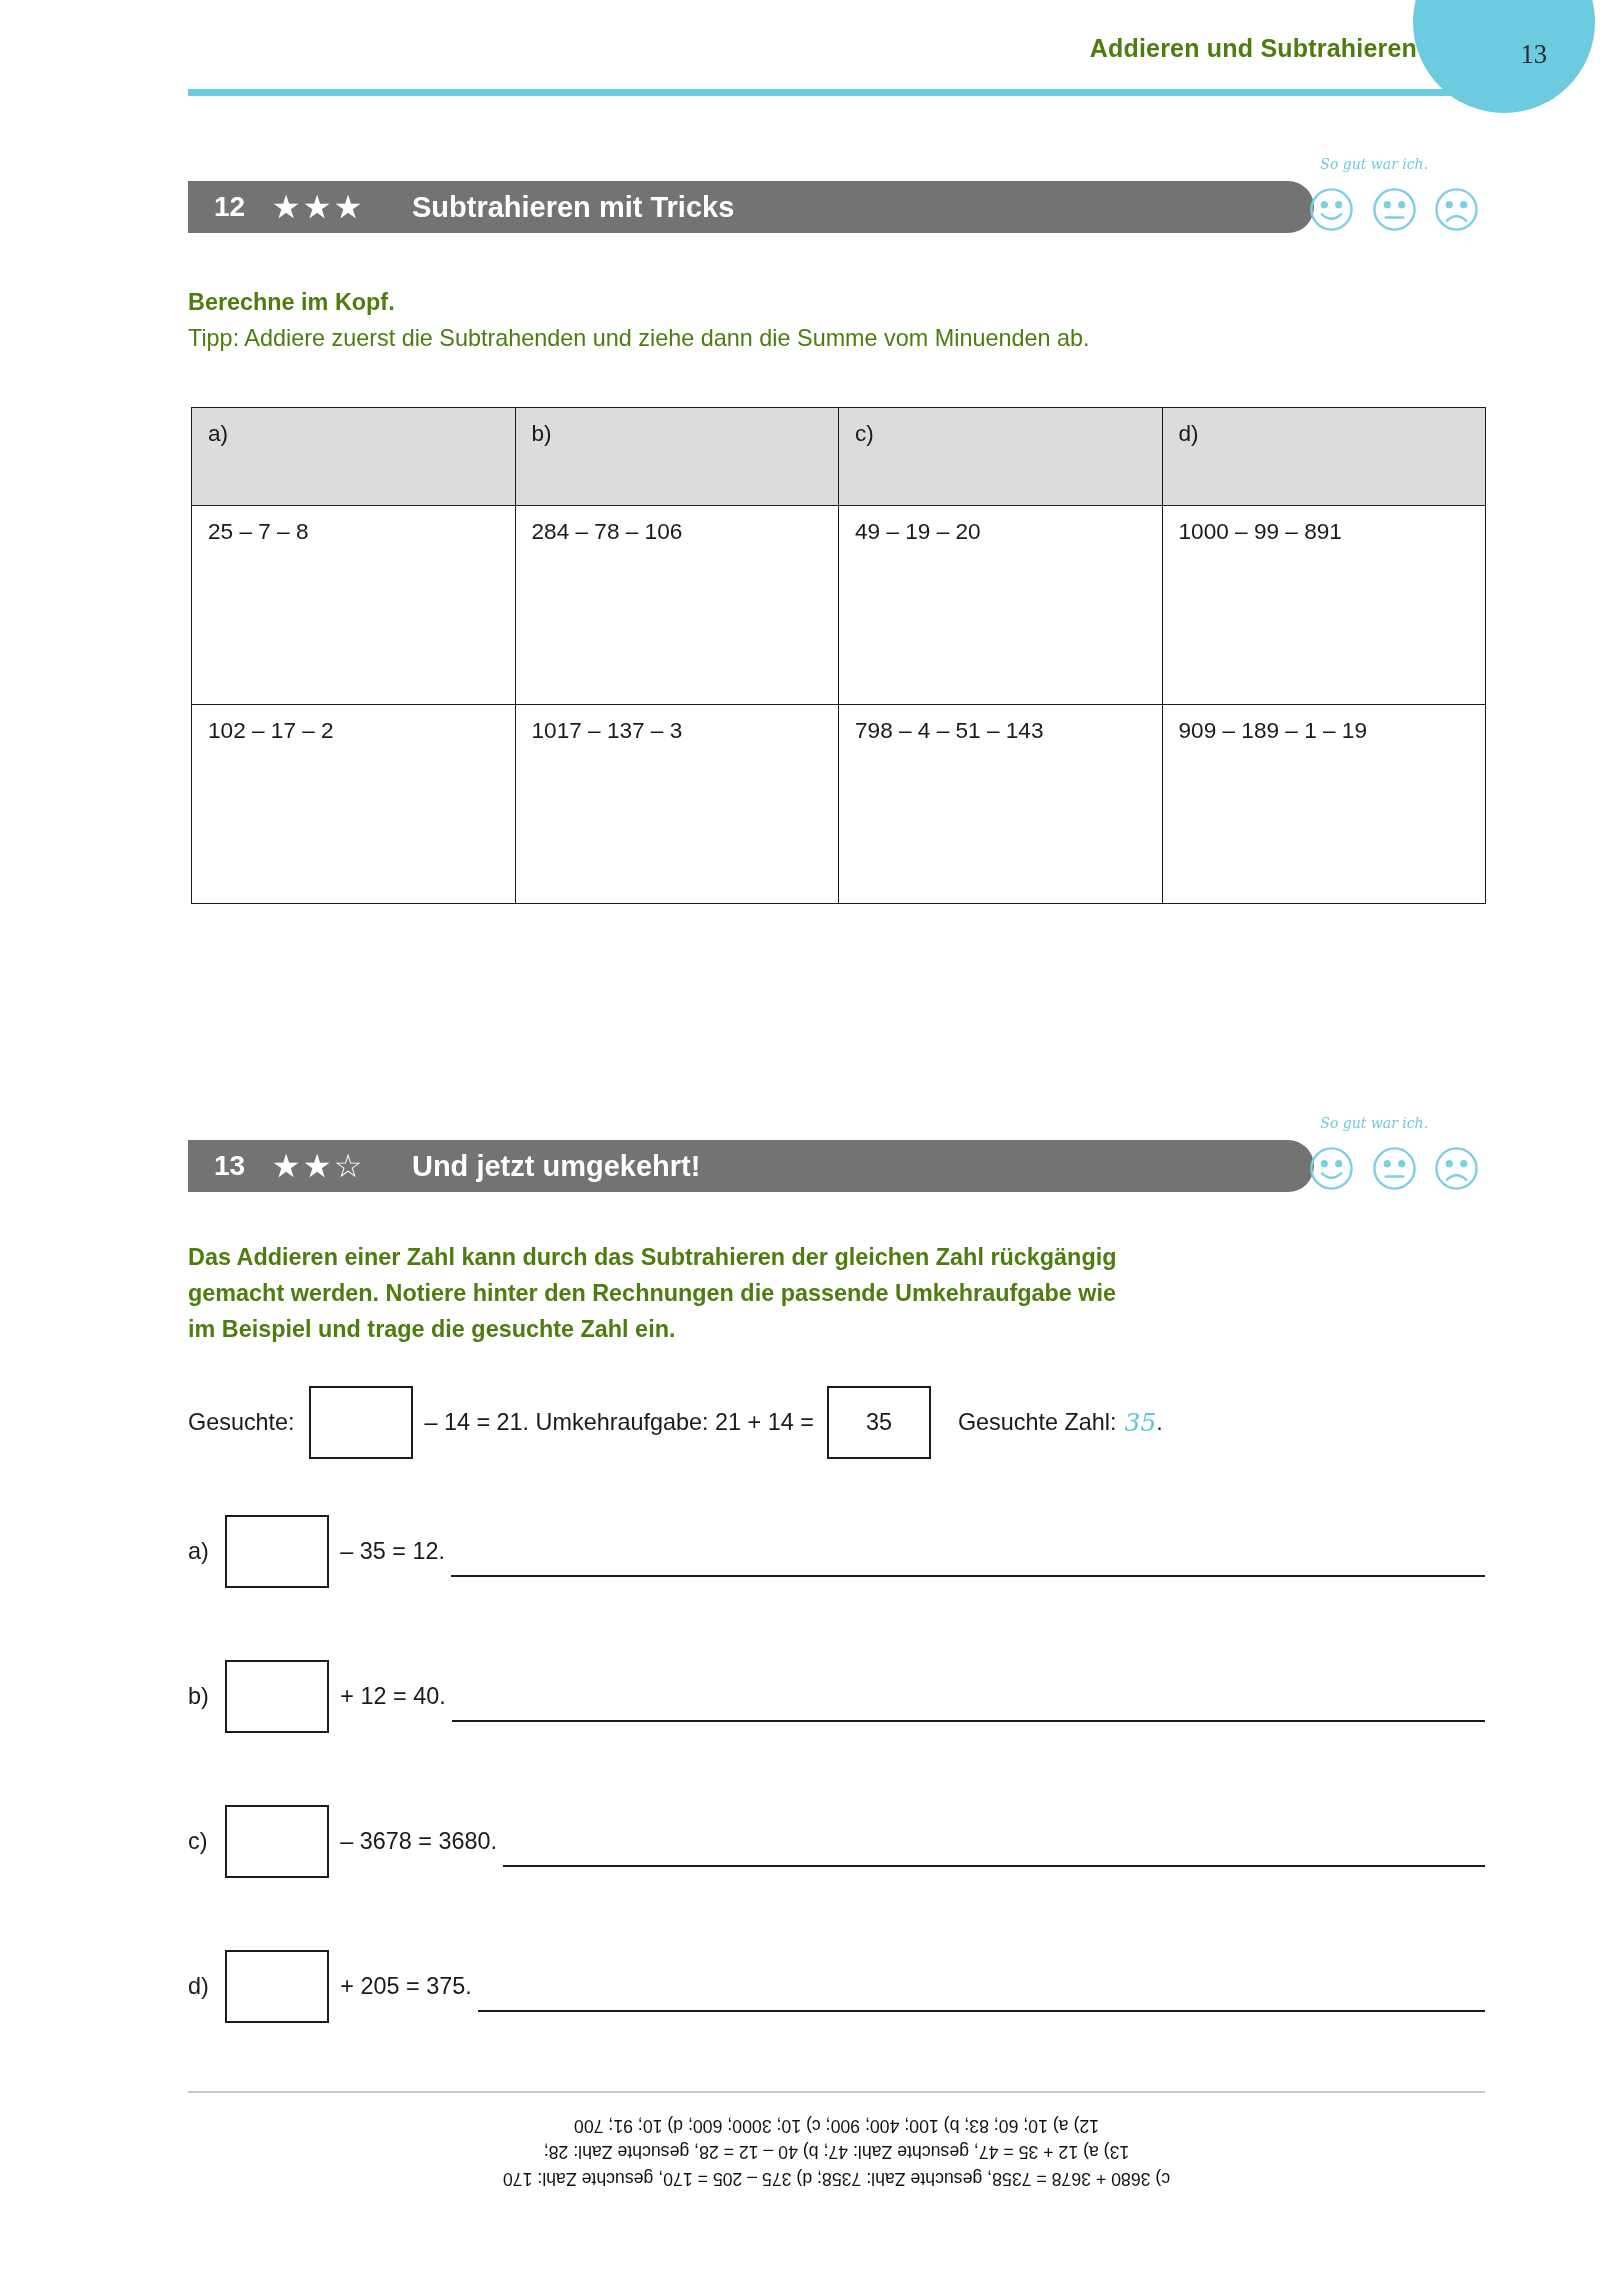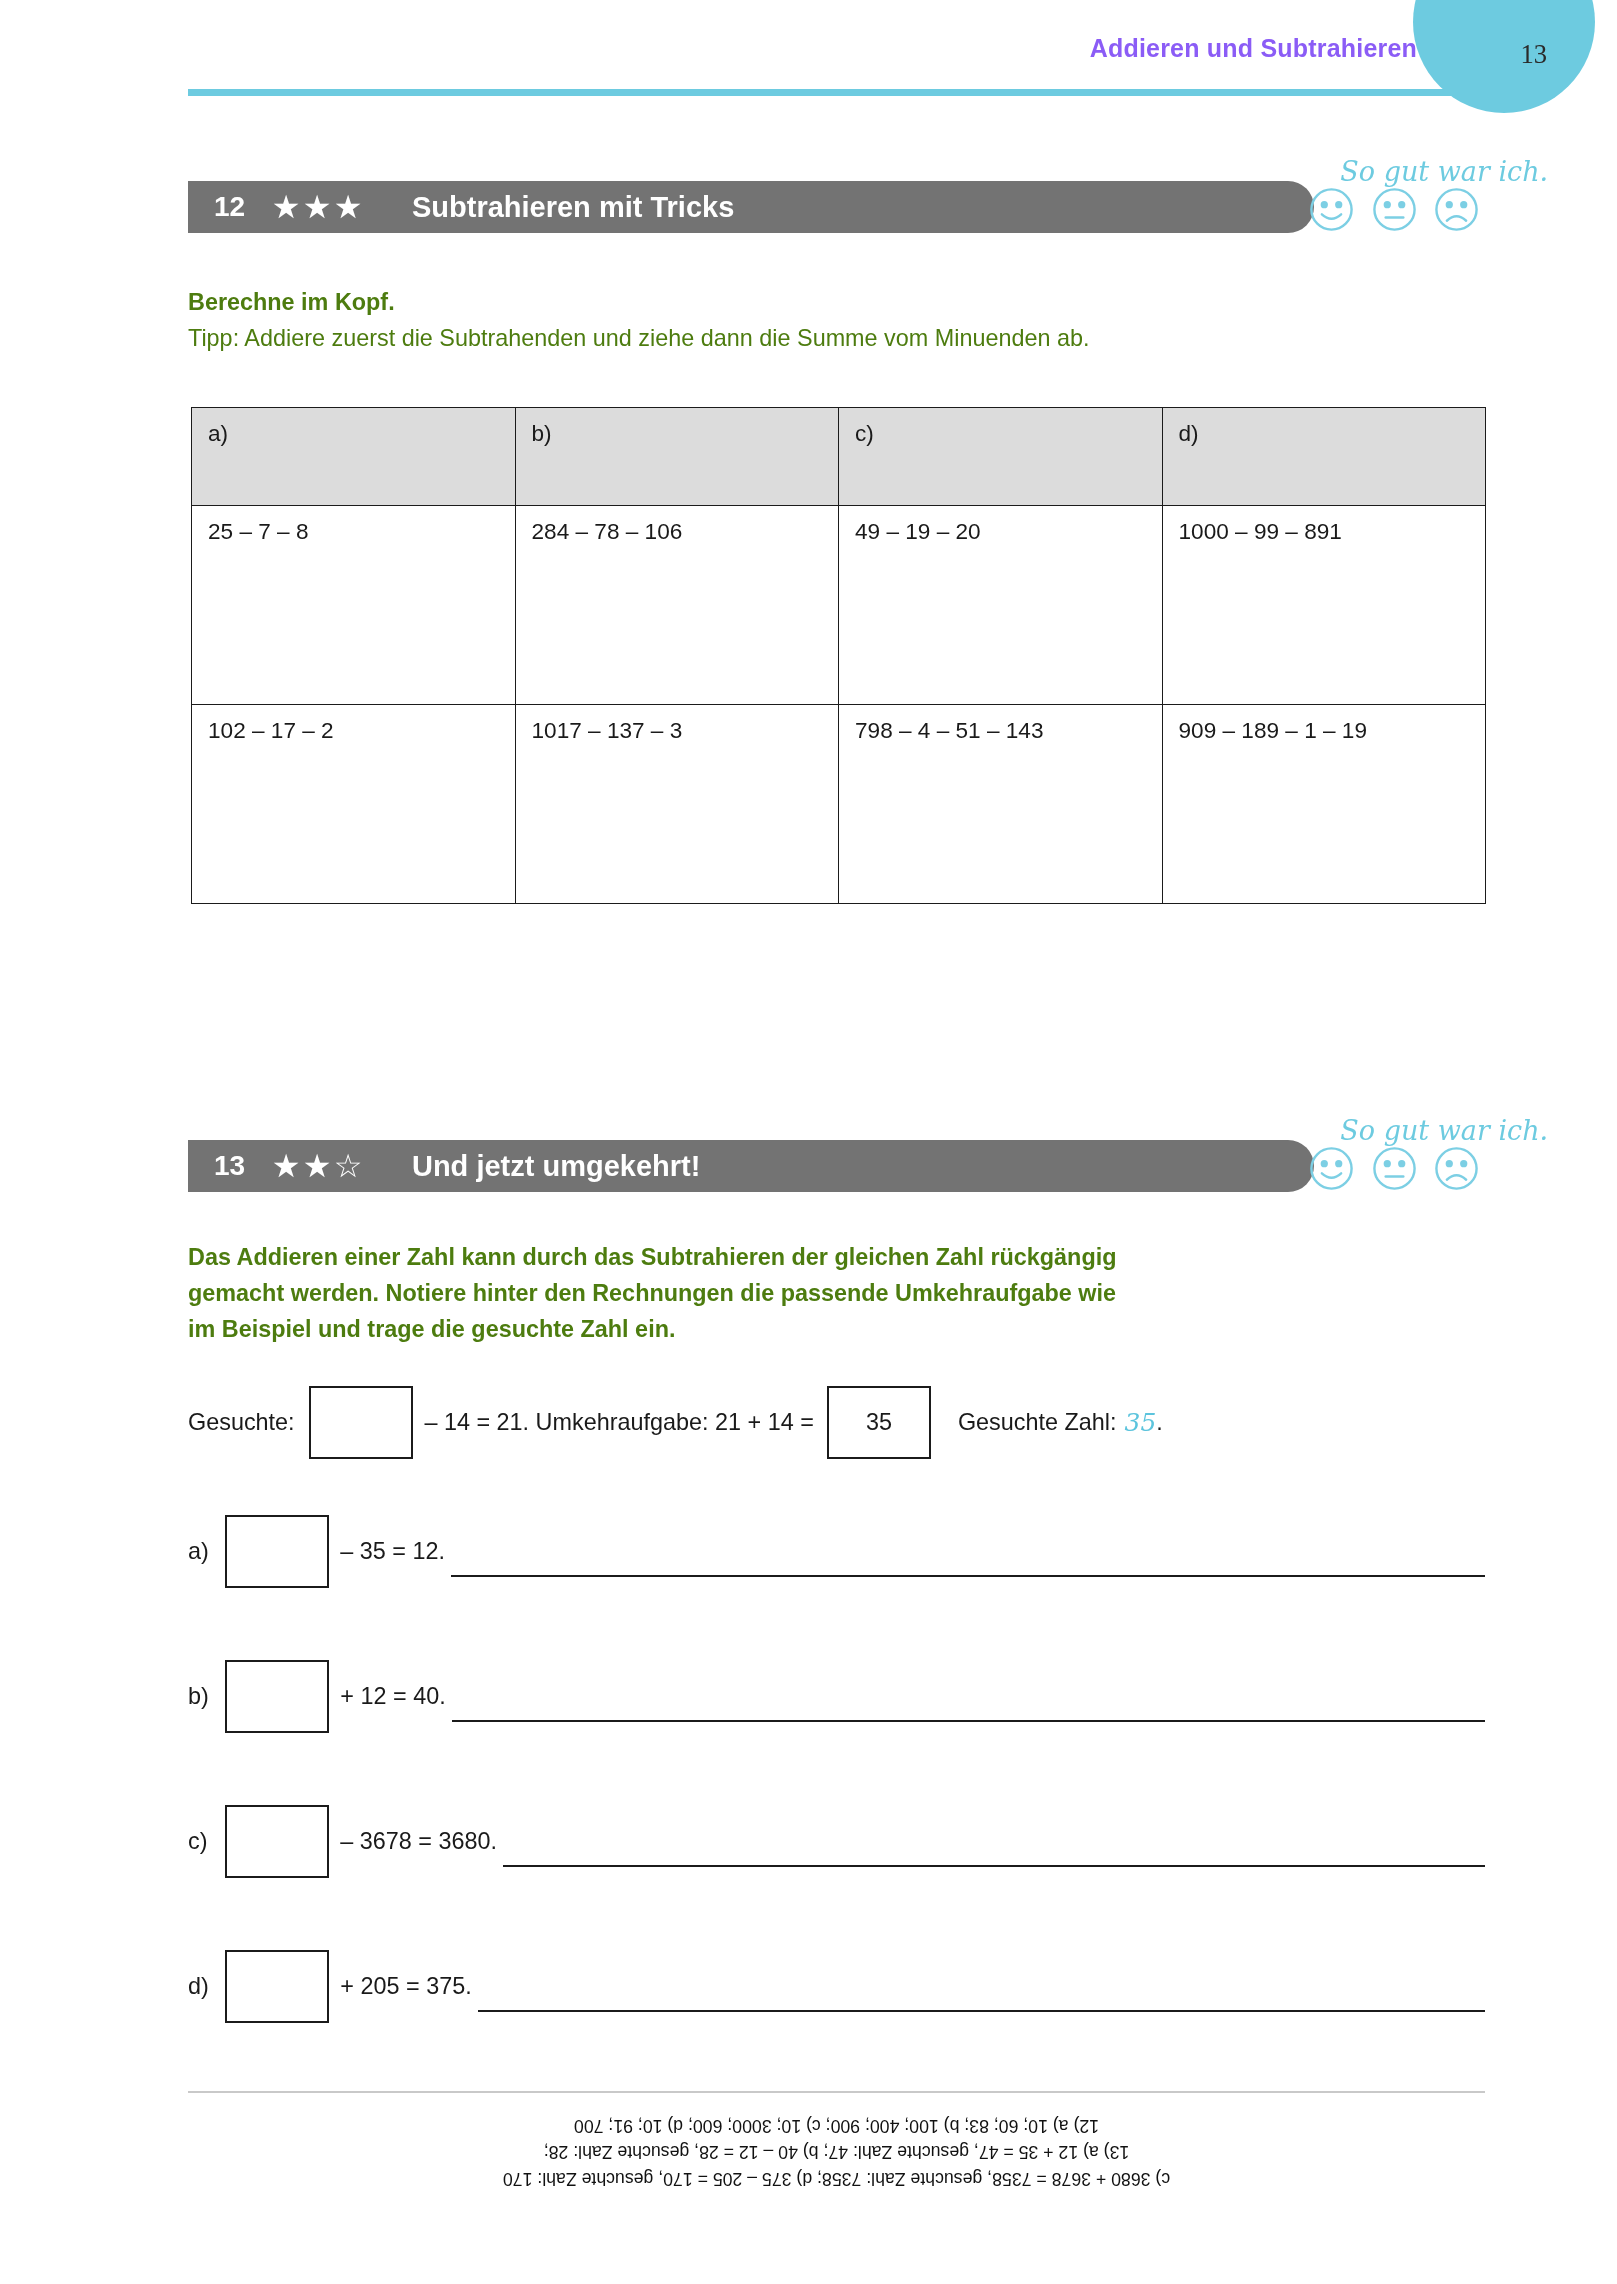--- a/index.html
+++ b/index.html
@@ -21,21 +21,21 @@
     right:22.6px; top:-69px;
     width:182px; height:182px;
     background:#6dcbe0;
     border-radius:50%;
   }
   .header-title {
     position:absolute;
     right:201px; top:34px;
     font-size:25px; font-weight:bold;
     letter-spacing:0.2px;
-    color:#8b5cf6;
+    color:#4d7c0f;
     white-space:nowrap;
   }
   .header-pagenum {
     position:absolute;
     right:71px; top:39px;
     font-size:26.6px;
     color:#2a2a2a;
     font-family:"Liberation Serif", serif;
     font-weight:400;
   }
@@ -76,26 +76,25 @@
     white-space:nowrap;
   }
 
   
   .rating {
     position:absolute;
     width:218px; height:89px;
   }
   .rating-label {
     position:absolute; left:11.3px; top:-4.8px;
-    font-size:27px;
+    font-size:14px;
     color:#6dcbe0;
     font-family:"DejaVu Serif", serif;
     font-style:italic;
     white-space:nowrap;
-    margin-left:20px;
   }
   .faces { position:absolute; left:0; top:26px; display:flex; gap:17.7px; }
   .face { width:45px; height:45px; }
 
   
   .body-text {
     position:absolute; left:188px;
     font-size:23.4px; line-height:1.42;
     color:#4d7c0f;
   }

